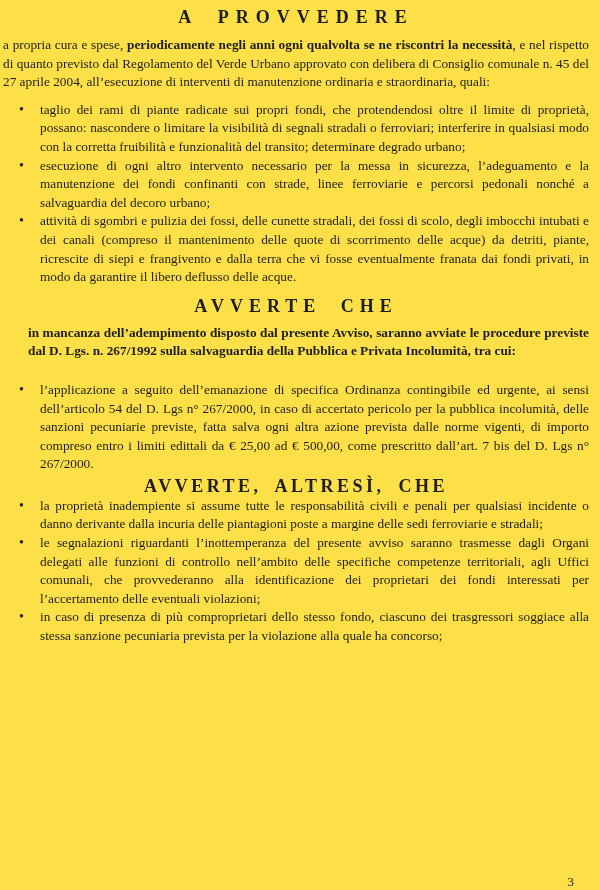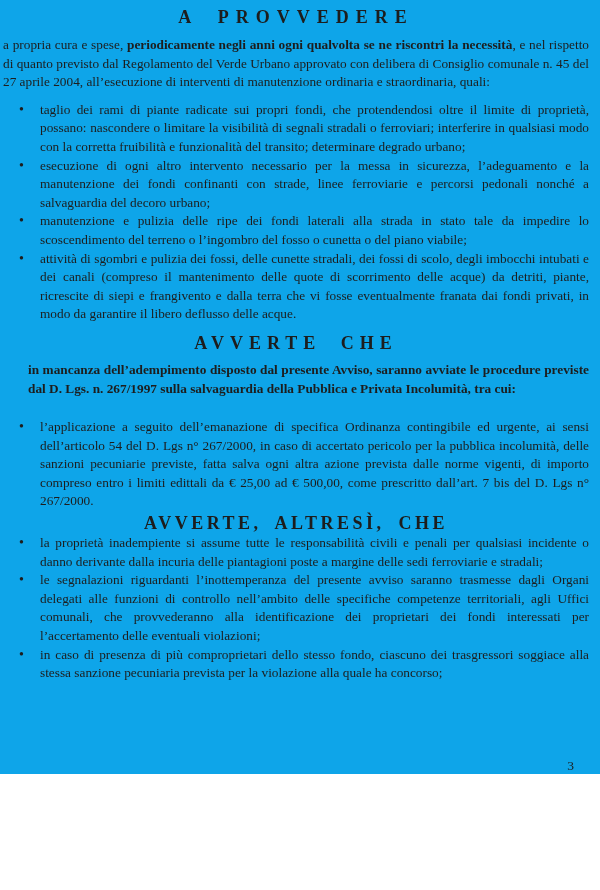--- a/index.html
+++ b/index.html
@@ -1,21 +1,21 @@
 <!DOCTYPE html>
 <html lang="it"><head>
 <meta charset="utf-8">
 <style>
   html, body { margin: 0; padding: 0; background: #ffffff; }
   .page {
     position: relative;
     width: 600px;
-    height: 774px;
+    height: 890px;
     box-sizing: border-box;
-    background: #0ea5e9;
+    background: #fde047;
     font-family: "Liberation Serif", "DejaVu Serif", serif;
     font-size: 13.3px;
     line-height: 18.6px;
     color: #1d1d1d;
     padding: 4px 11px 4px 3px;
     overflow: hidden;
   }
   h1 {
     font-size: 18px;
     font-weight: bold;
@@ -63,27 +63,26 @@
 
 <div class="page">
 
   <h1 class="t1">A PROVVEDERE</h1>
 
   <p class="intro"><span>a propria cura e spese, </span><span class="bold">periodicamente negli anni ogni qualvolta se ne riscontri la necessità</span><span>, e nel rispetto di quanto previsto dal Regolamento del Verde Urbano approvato con delibera di Consiglio comunale n. 45 del 27 aprile 2004, all’esecuzione di interventi di manutenzione ordinaria e straordinaria, quali:</span></p>
 
   <ul class="blist">
     <li>taglio dei rami di piante radicate sui propri fondi, che protendendosi oltre il limite di proprietà, possano: nascondere o limitare la visibilità di segnali stradali o ferroviari; interferire in qualsiasi modo con la corretta fruibilità e funzionalità del transito; determinare degrado urbano;</li>
     <li>esecuzione di ogni altro intervento necessario per la messa in sicurezza, l’adeguamento e la manutenzione dei fondi confinanti con strade, linee ferroviarie e percorsi pedonali nonché a salvaguardia del decoro urbano;</li>
-    <li>manutenzione e pulizia delle ripe dei fondi laterali alla strada in stato tale da impedire lo scoscendimento del terreno o l’ingombro del fosso o cunetta o del piano viabile;</li>
     <li>attività di sgombri e pulizia dei fossi, delle cunette stradali, dei fossi di scolo, degli imbocchi intubati e dei canali (compreso il mantenimento delle quote di scorrimento delle acque) da detriti, piante, ricrescite di siepi e frangivento e dalla terra che vi fosse eventualmente franata dai fondi privati, in modo da garantire il libero deflusso delle acque.</li>
   </ul>
 
   <h1 class="t2">AVVERTE CHE</h1>
 
-  <p class="notice">in mancanza dell’adempimento disposto dal presente Avviso, saranno avviate le procedure previste dal D. Lgs. n. 267/1997 sulla salvaguardia della Pubblica e Privata Incolumità, tra cui:</p>
+  <p class="notice">in mancanza dell’adempimento disposto dal presente Avviso, saranno avviate le procedure previste dal D. Lgs. n. 267/1992 sulla salvaguardia della Pubblica e Privata Incolumità, tra cui:</p>
 
   <ul class="blist" style="margin-top:20px">
     <li>l’applicazione a seguito dell’emanazione di specifica Ordinanza contingibile ed urgente, ai sensi dell’articolo 54 del D. Lgs n° 267/2000, in caso di accertato pericolo per la pubblica incolumità, delle sanzioni pecuniarie previste, fatta salva ogni altra azione prevista dalle norme vigenti, di importo compreso entro i limiti edittali da € 25,00 ad € 500,00, come prescritto dall’art. 7 bis del D. Lgs n° 267/2000.</li>
   </ul>
 
   <h1 class="t3">AVVERTE, ALTRESÌ, CHE</h1>
 
   <ul class="blist" style="margin-top:0">
     <li>la proprietà inadempiente si assume tutte le responsabilità civili e penali per qualsiasi incidente o danno derivante dalla incuria delle piantagioni poste a margine delle sedi ferroviarie e stradali;</li>
     <li>le segnalazioni riguardanti l’inottemperanza del presente avviso saranno trasmesse dagli Organi delegati alle funzioni di controllo nell’ambito delle specifiche competenze territoriali, agli Uffici comunali, che provvederanno alla identificazione dei proprietari dei fondi interessati per l’accertamento delle eventuali violazioni;</li>

